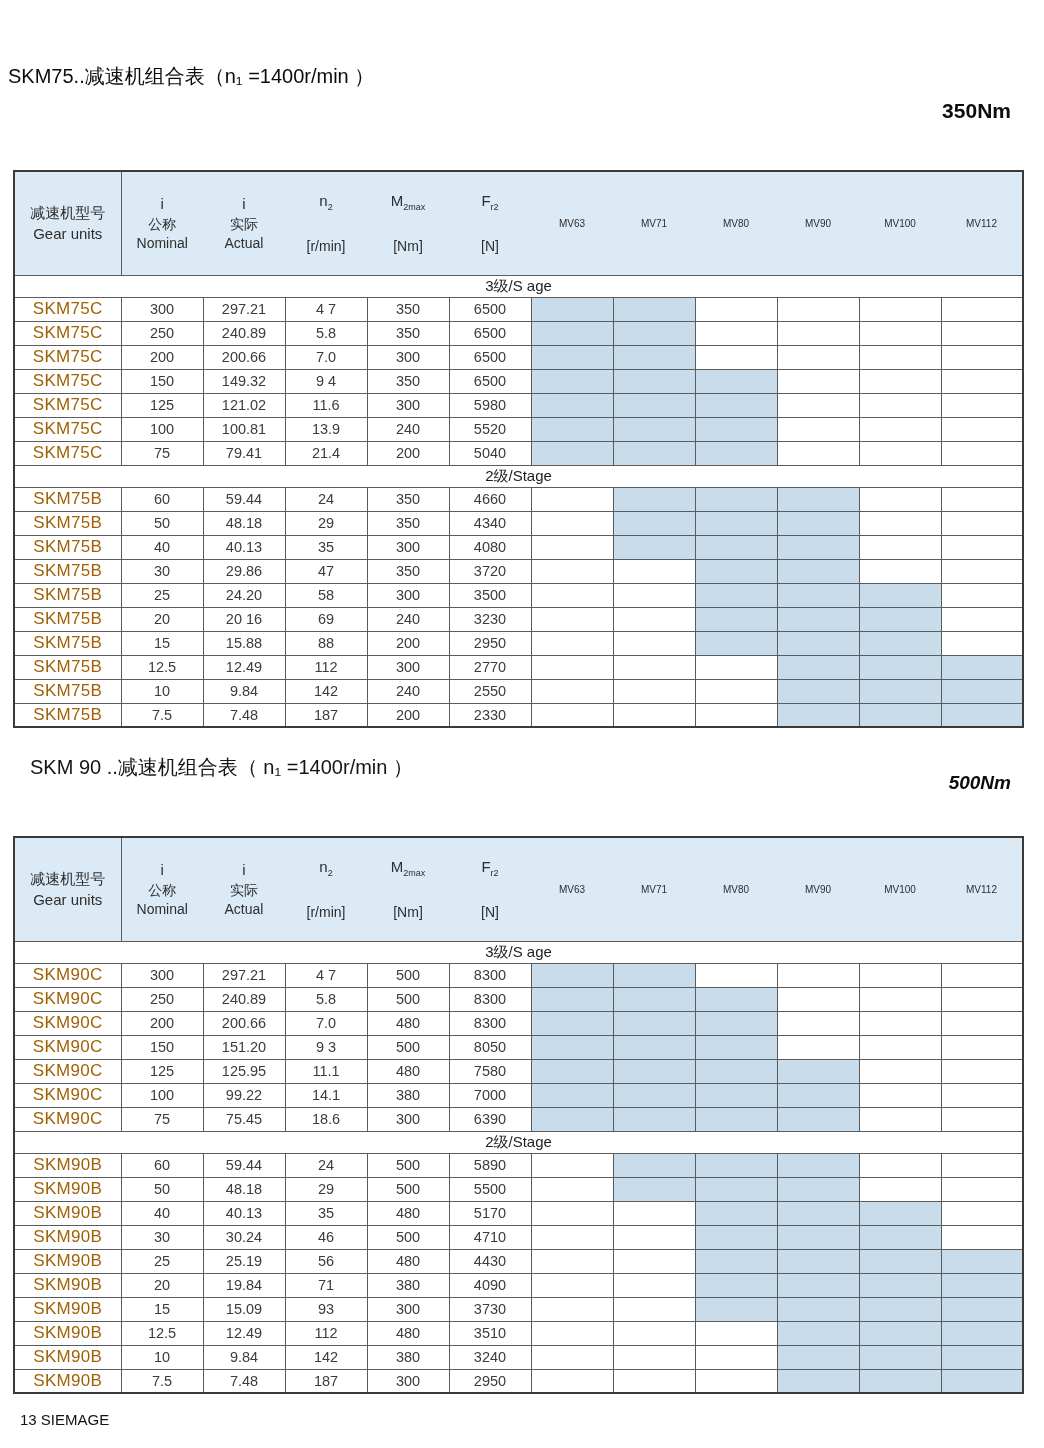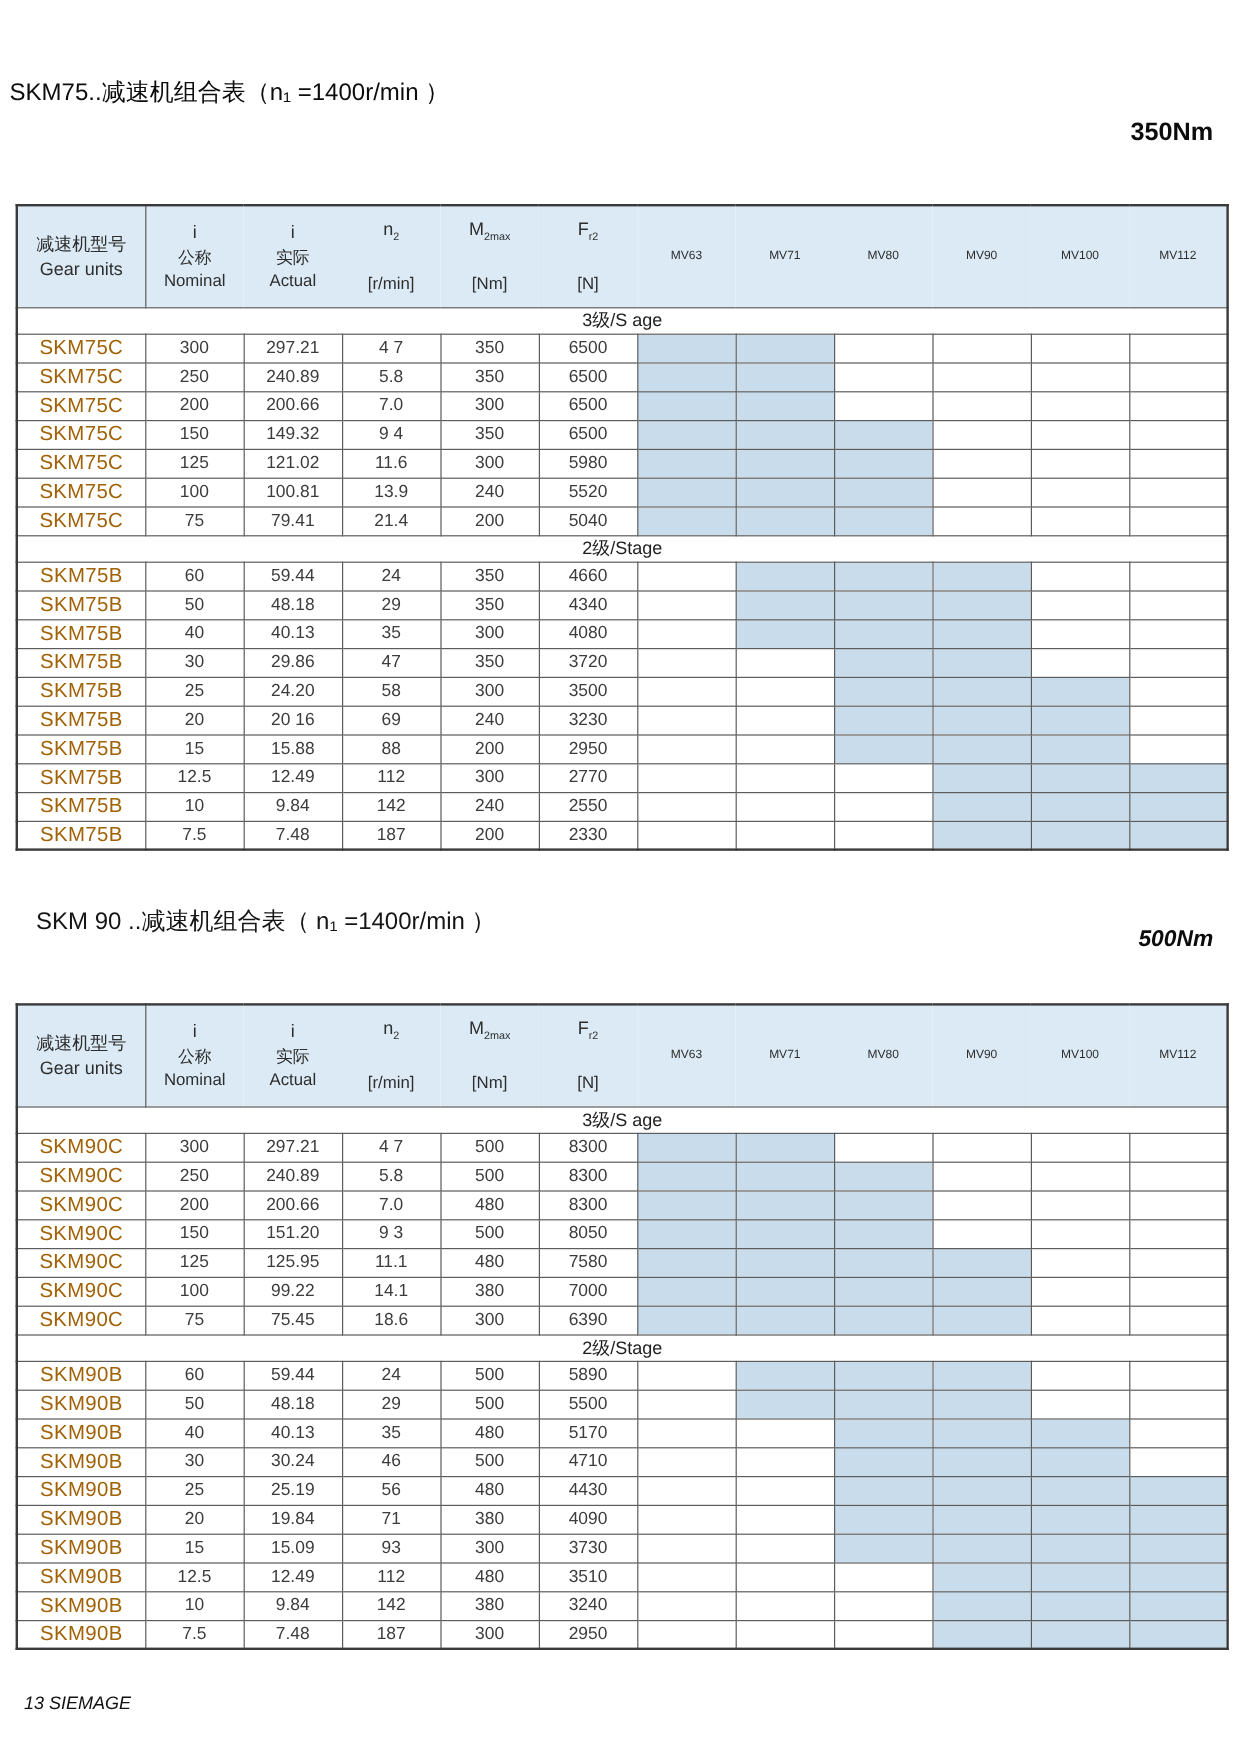--- a/index.html
+++ b/index.html
@@ -22,40 +22,40 @@
   .sub-en-2 { position:absolute; left:30px; top:787px; font-size:20px; color:#151515; }
   .torque-2 { position:absolute; right:33px; top:772px; font-size:19px; font-weight:700; color:#0c0c0c;font-style:italic; }
 
   .tblwrap-1 { position:absolute; left:13px; top:170px; }
   .tblwrap-2 { position:absolute; left:13px; top:836px; }
 
   table.gear { border-collapse:collapse; table-layout:fixed; width:1010px;
                border:2px solid var(--outer); }
   table.gear td { border:1px solid var(--border); text-align:center; vertical-align:middle;
                   padding:0; overflow:hidden; white-space:nowrap; }
-  tr.hdr { height:85px; }
+  tr.hdr { height:104px; }
   tr.hdr th { background:var(--hdr-bg); border:0; border-bottom:1px solid var(--border);
               font-weight:400; padding:0; vertical-align:middle; }
   tr.hdr th.first { border-right:1px solid var(--border); }
   .mh-zh { font-size:15px; color:#2e2e2e; line-height:21px; }
   .mh-en { font-size:15px; color:#2e2e2e; line-height:21px; }
   .h-top { font-size:15px; color:#2e2e2e; line-height:20px; }
   .h-top sub { font-size:9px; }
   .h-mid { font-size:14px; color:#2e2e2e; line-height:20px; min-height:20px; }
   .h-bot { font-size:14px; color:#2e2e2e; line-height:19px; }
   .h-motor { font-size:10px; color:#2e2e2e; }
 
   tr.sec { height:22px; }
   tr.sec td { font-size:15px; color:#1d1d1d; border-left:0; border-right:0; }
   tr.data { height:24px; }
   td.model { font-size:17px; color:#a16207; letter-spacing:0.3px; }
   td.val { font-size:14.5px; color:#3c3c3c; }
   td.mv.on { background:var(--hl); }
 
-  .footer { position:absolute; left:20px; top:1411px; font-size:15px; color:#111;font-style:italic; }
+  .footer { position:absolute; left:20px; top:1411px; font-size:15px; color:#111; }
 </style>
 </head>
 <body>
 
 <div class="page">
 
 
   <div class="sub-zh-1">SKM75..减速机组合表（n₁ =1400r/min ）</div>
   <div class="torque-1">350Nm</div>
 

